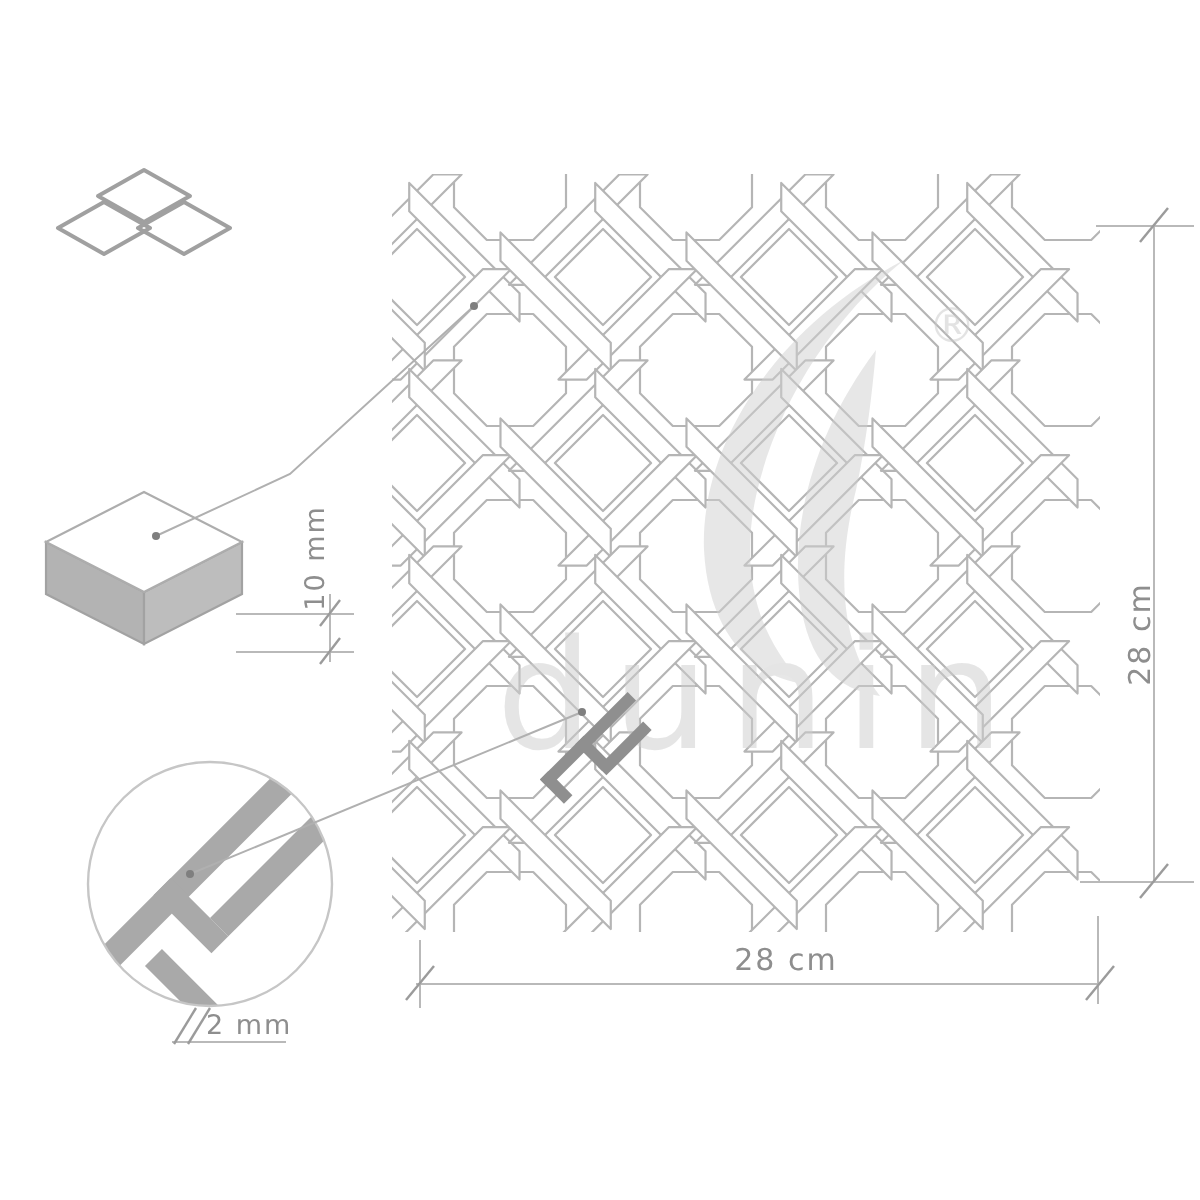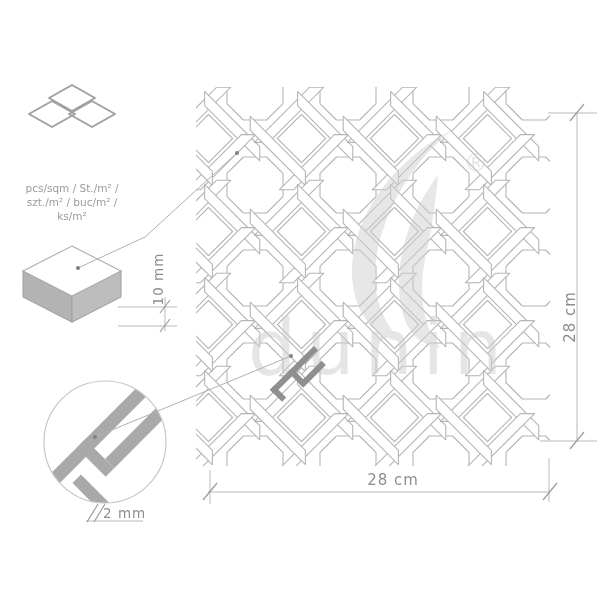--- a/index.html
+++ b/index.html
@@ -209,22 +209,17 @@
       <line x1="543" y1="500" x2="557" y2="483"></line>
       <line x1="570" y1="121" x2="584" y2="104"></line>
       <line x1="570" y1="449" x2="584" y2="432"></line>
       <line x1="160" y1="313" x2="170" y2="300"></line>
       <line x1="160" y1="332" x2="170" y2="319"></line>
       <line x1="87" y1="522" x2="98" y2="504"></line>
       <line x1="94" y1="522" x2="105" y2="504"></line>
     </g>
   </svg>
 
-  <div class="abs density-units">
-    <div>pcs/sqm / St./m² /</div>
-    <div>szt./m² / buc/m² /</div>
-    <div>ks/m²</div>
-  </div>
   <div class="abs dim-label thickness-label">10 mm</div>
   <div class="abs dim-label joint-label">2 mm</div>
   <div class="abs dim-label width-label">28  cm</div>
   <div class="abs dim-label height-label">28 cm</div>
 </div>
 
 </body></html>

